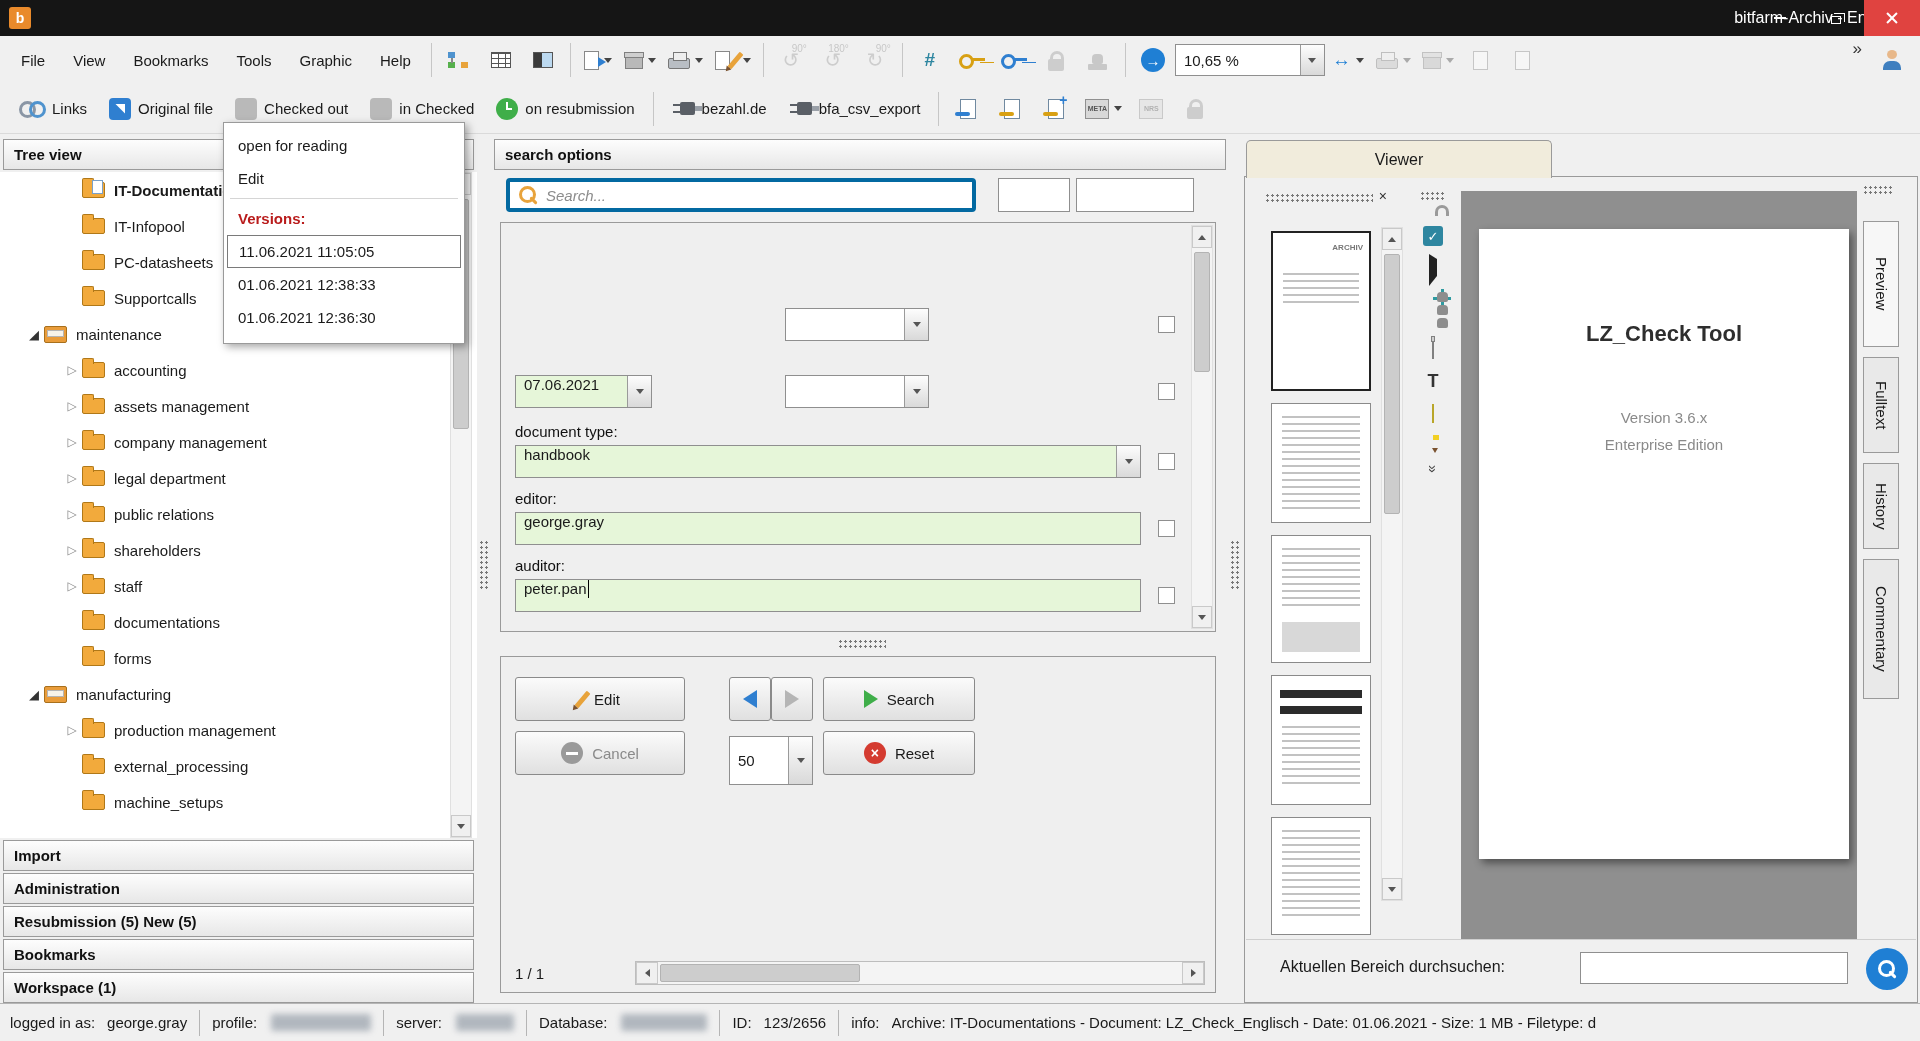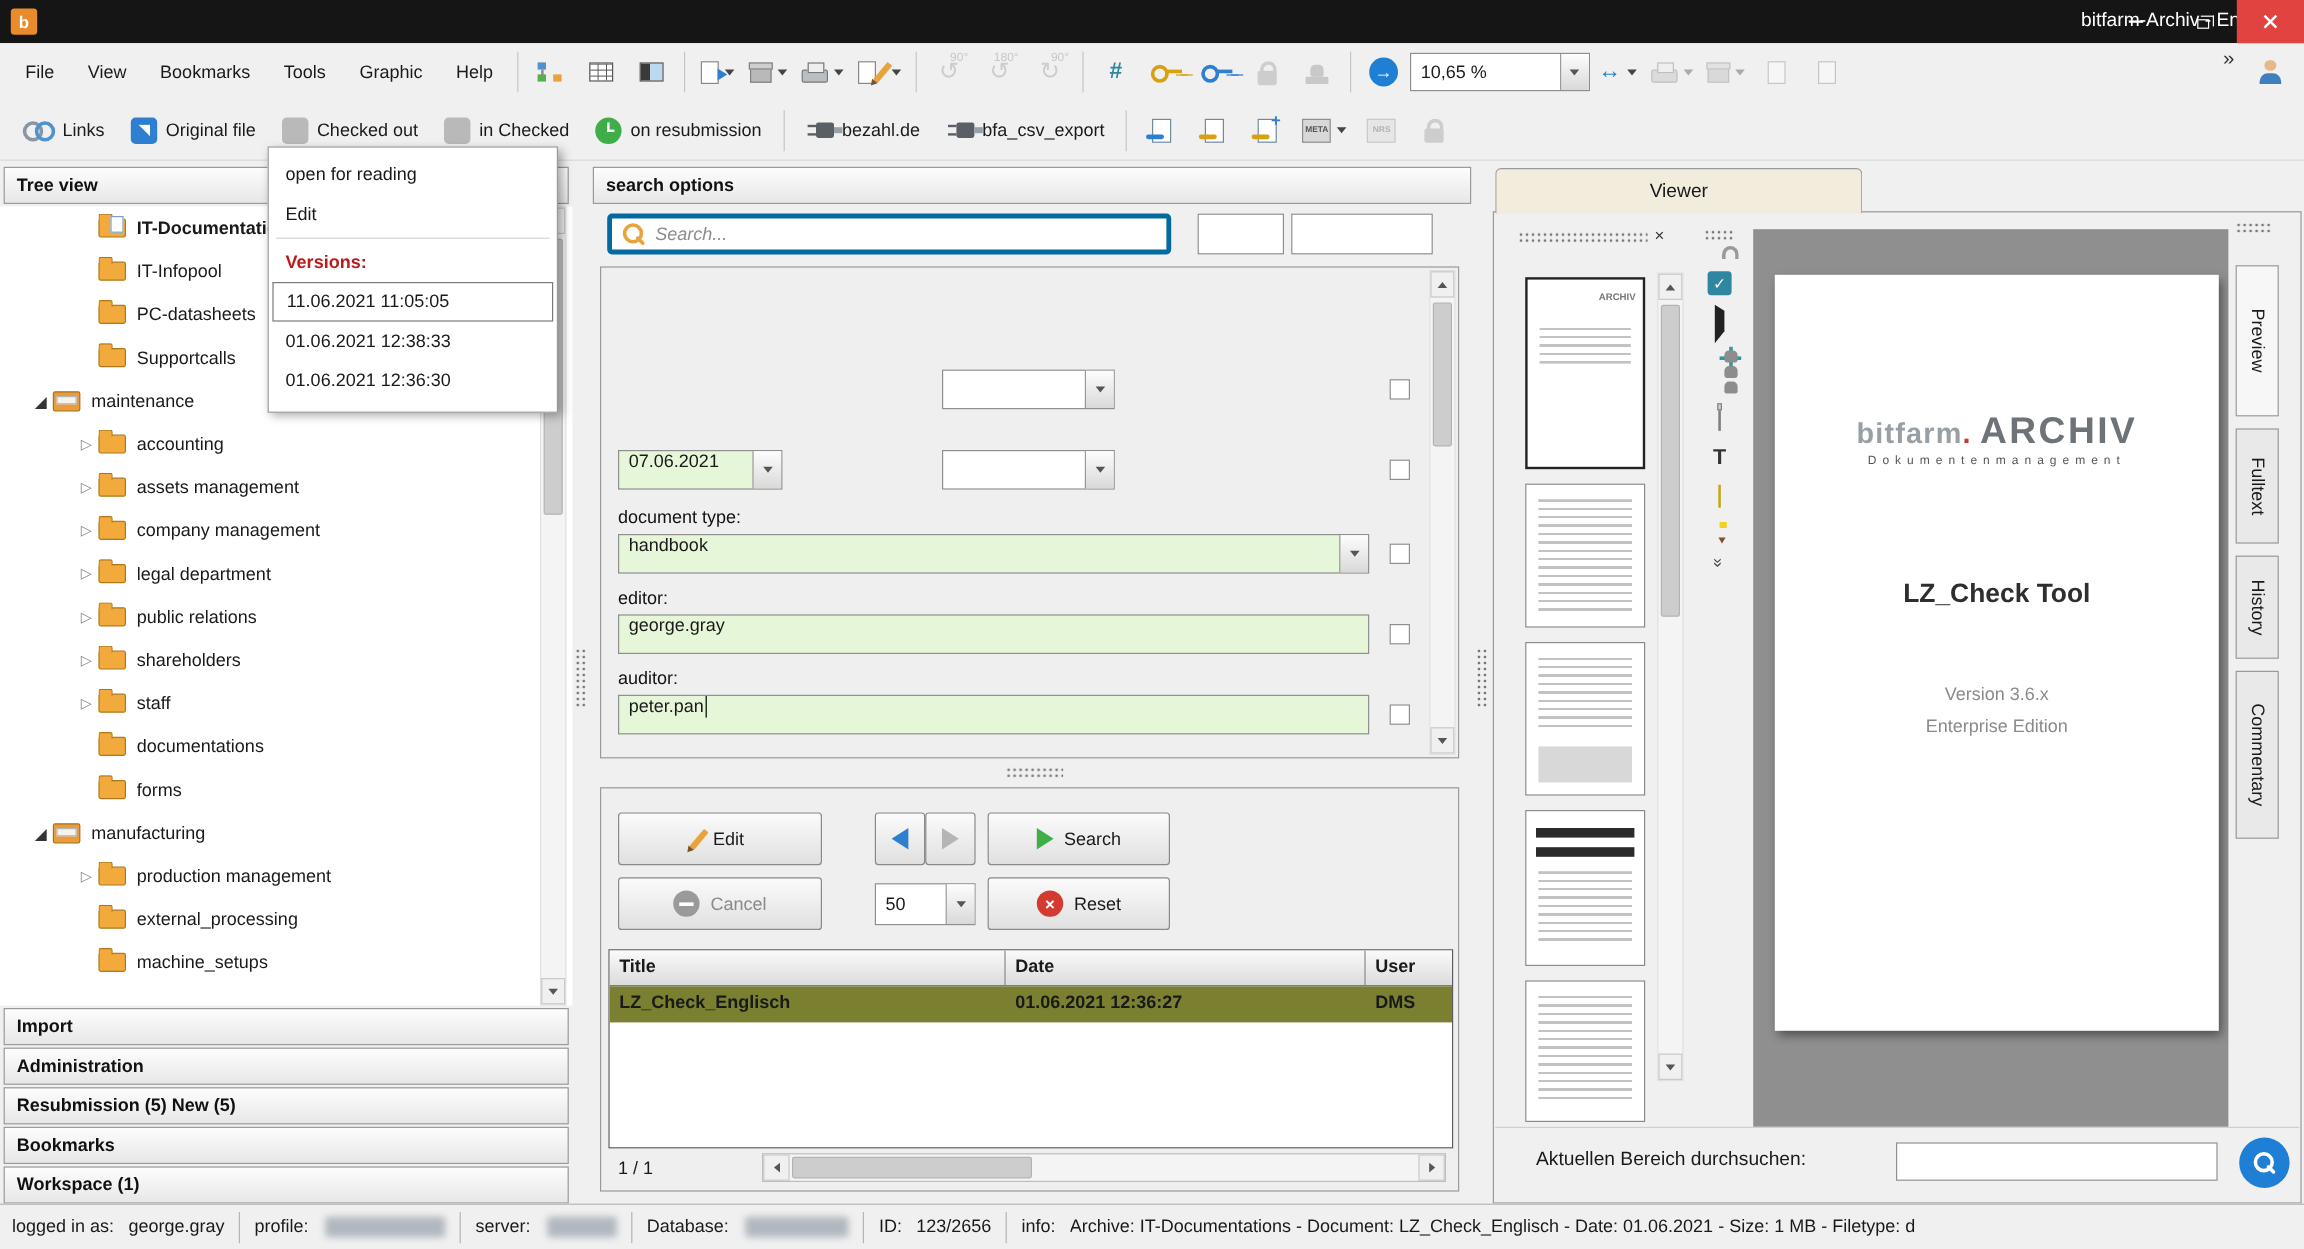--- a/index.html
+++ b/index.html
@@ -557,43 +557,31 @@
       <span style="width:0;height:0;border-top:9px solid transparent;border-bottom:9px solid transparent;border-left:14px solid #b5b5b5;"></span>
     </div>
     <div class="push-btn" style="left:322px; top:20px; width:152px; height:44px;">
       <span style="width:0;height:0;border-top:9px solid transparent;border-bottom:9px solid transparent;border-left:14px solid #3fae49;"></span>
       <span>Search</span>
     </div>
     <div class="push-btn" style="left:14px; top:74px; width:170px; height:44px; color:#8a8a8a;">
       <span class="circle-gray"></span>
       <span>Cancel</span>
     </div>
-    <div class="combo" style="position:absolute; left:228px; top:79px; width:84px; height:35px;">
+    <div class="combo" style="position:absolute; left:228px; top:79px; width:84px; height:49px;">
       <span>50</span>
       <span class="cbtn">
           <span class="tri-down"></span>
         </span>
     </div>
     <div class="push-btn" style="left:322px; top:74px; width:152px; height:44px;">
       <span class="circle-red">×</span>
       <span>Reset</span>
     </div>
 
-    <div class="rtable">
-      <div class="rt-head">
-        <div class="rt-hc" style="width:330px;">Title</div>
-        <div class="rt-hc" style="width:300px;">Date</div>
-        <div class="rt-hc" style="flex:1; border-right:none;">User</div>
-      </div>
-      <div class="rt-row">
-        <div class="rt-c" style="width:330px;">LZ_Check_Englisch</div>
-        <div class="rt-c" style="width:300px;">01.06.2021 12:36:27</div>
-        <div class="rt-c" style="flex:1;">DMS</div>
-      </div>
-    </div>
 
     <div style="position:absolute; left:14px; top:308px; font-size:15px;">1 / 1</div>
     <div class="sbh" style="left:134px; top:304px; width:570px;">
       <div class="sb-end" style="left:0; top:0; width:22px; height:22px;">
           <span class="tri-left"></span>
         </div>
       <div class="sb-thumb" style="left:24px; top:2px; width:200px; height:18px;"></div>
       <div class="sb-end" style="right:0; top:0; width:22px; height:22px;">
           <span class="tri-right"></span>
         </div>
@@ -654,26 +642,20 @@
       <div><span class="box-ic"></span></div>
       <div><span style="font-weight:bold; font-size:18px; color:#333;">T</span></div>
       <div><span class="note-ic"></span></div>
       <div><span class="hl-ic"></span></div>
       <div><span class="pencil-ic"></span></div>
       <div style="transform:rotate(90deg); font-size:14px; color:#444;">»</div>
     </div>
 
     <div style="position:absolute; left:216px; top:14px; width:396px; height:750px; background:#8f8f8f; overflow:hidden;">
       <div class="vpage" style="left:18px; top:38px; width:370px; height:630px;">
-        <div style="margin-top:112px;">
-          <div class="logo-line">
-            <span class="logo-bitfarm">bitfarm</span><span class="logo-dot">.</span><span class="logo-archiv">ARCHIV</span>
-          </div>
-          <div class="logo-sub">Dokumentenmanagement</div>
-        </div>
         <div class="doc-title" style="margin-top:92px;">LZ_Check Tool</div>
         <div class="doc-meta" style="margin-top:62px;">Version 3.6.x</div>
         <div class="doc-meta" style="margin-top:10px;">Enterprise Edition</div>
       </div>
     </div>
 
     <div class="dots-h" style="position:absolute; right:24px; top:8px; width:30px;"></div>
     <div class="sidetab active" style="right:18px; top:44px; height:126px; width:36px;">
         <span>Preview</span>
       </div>

